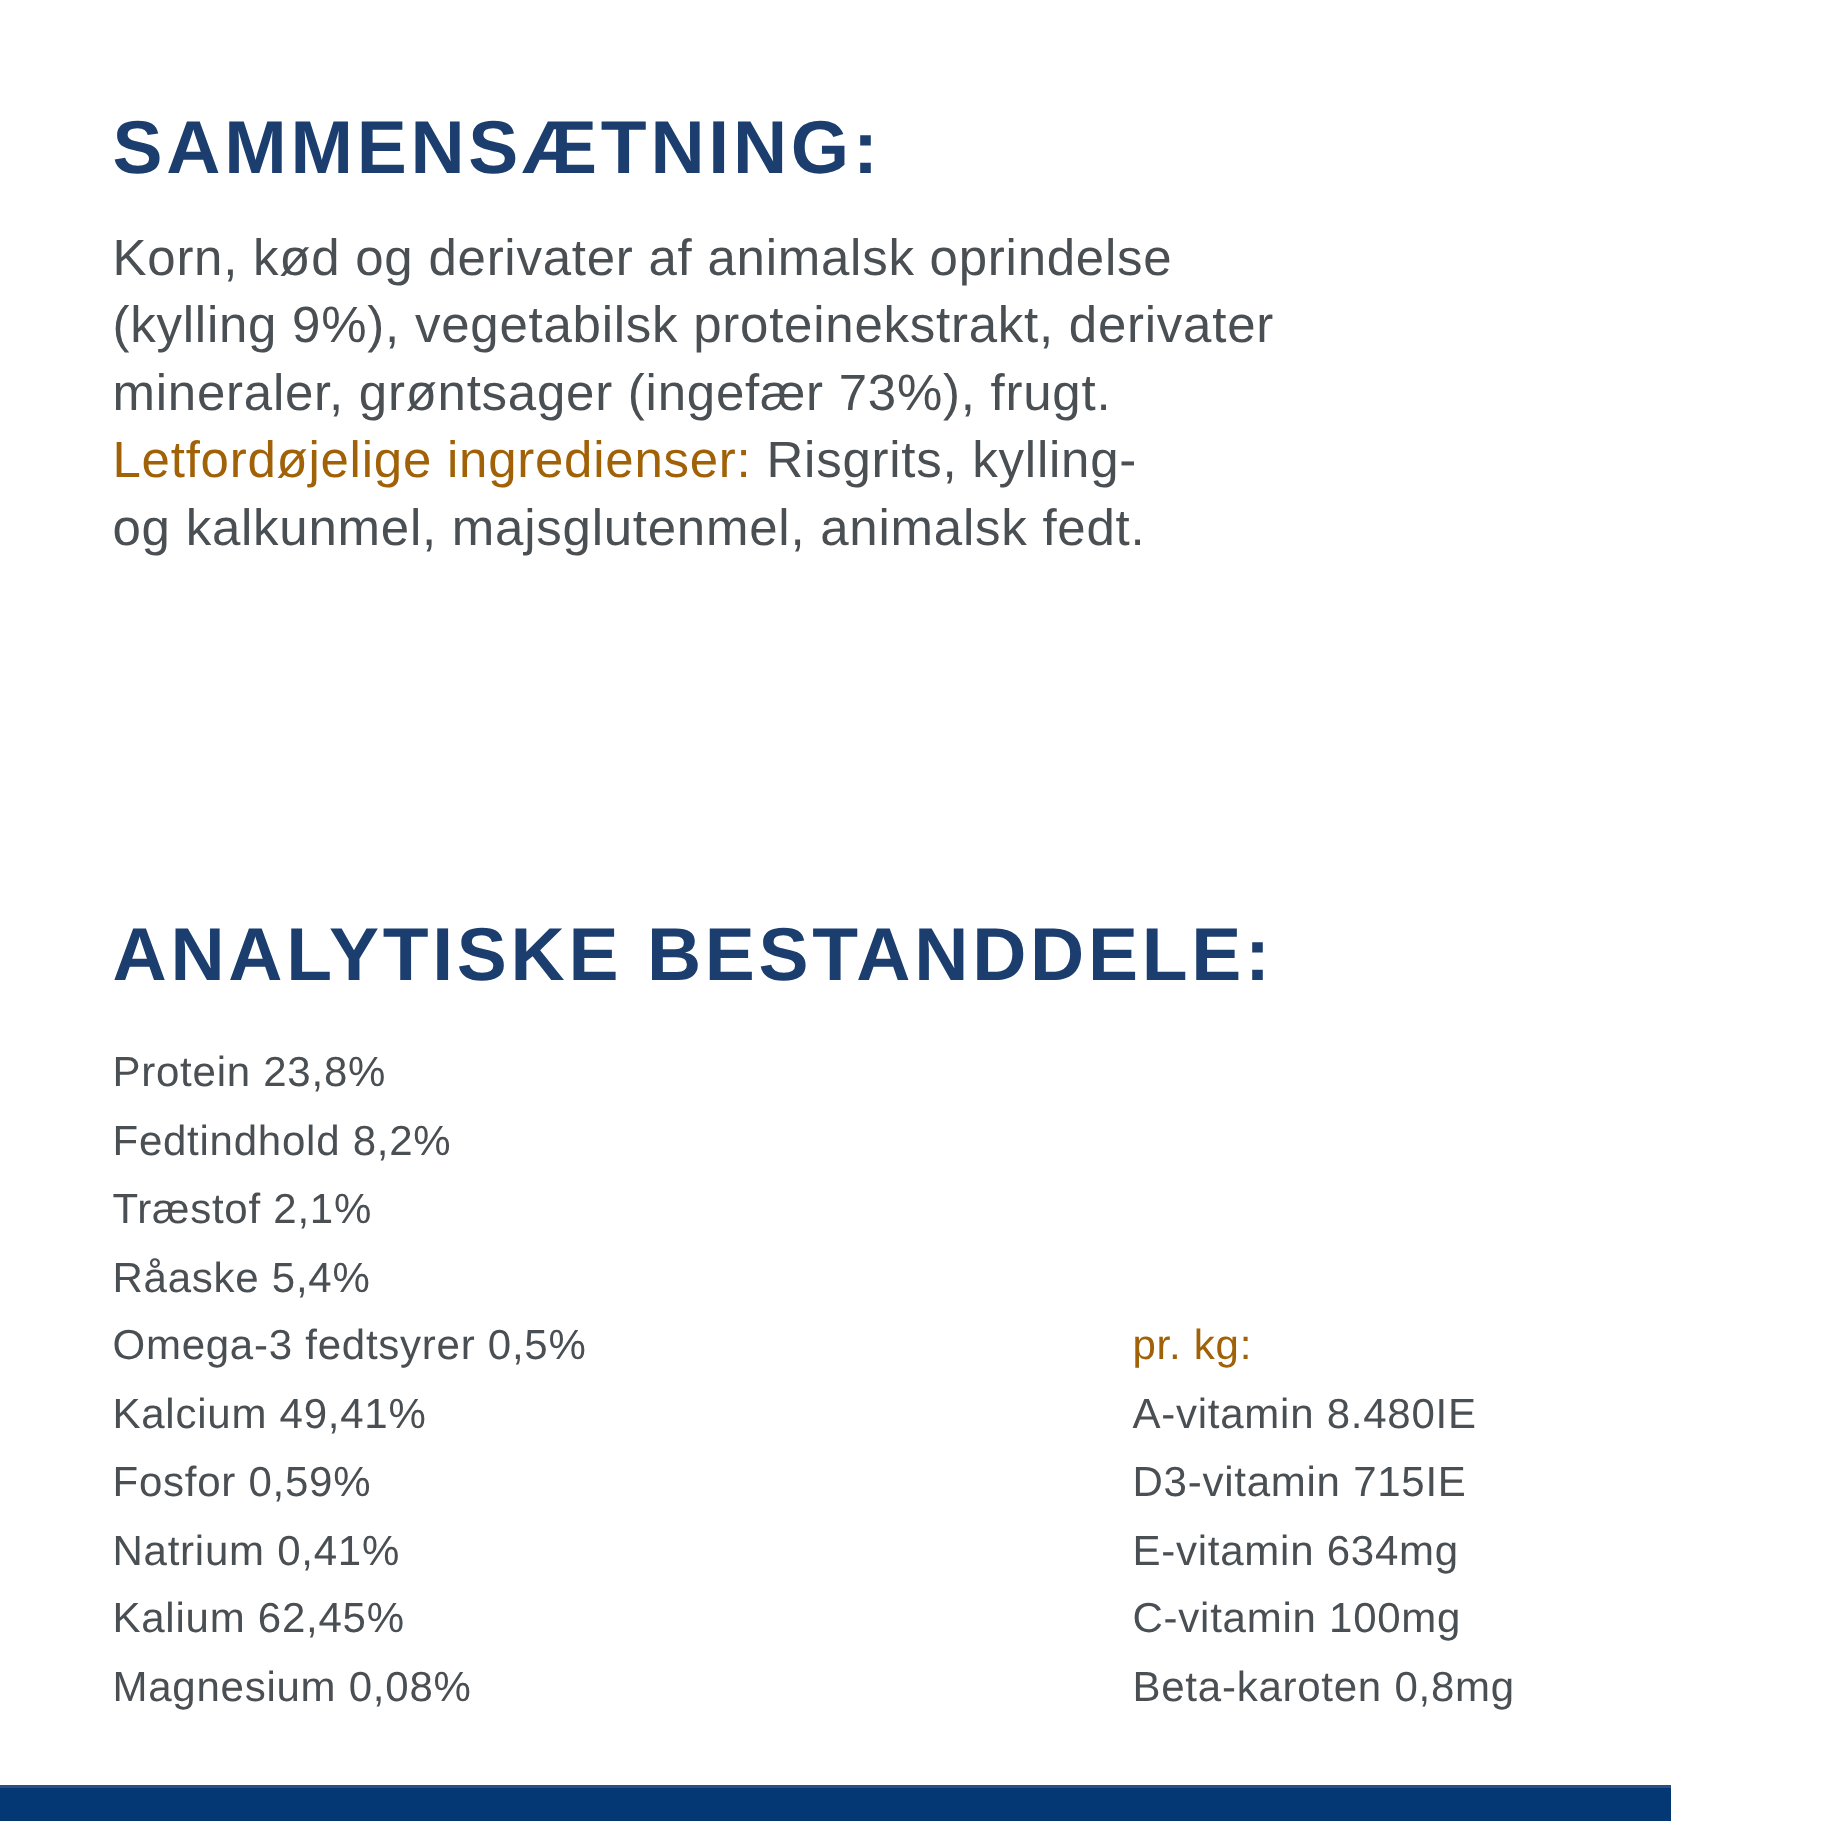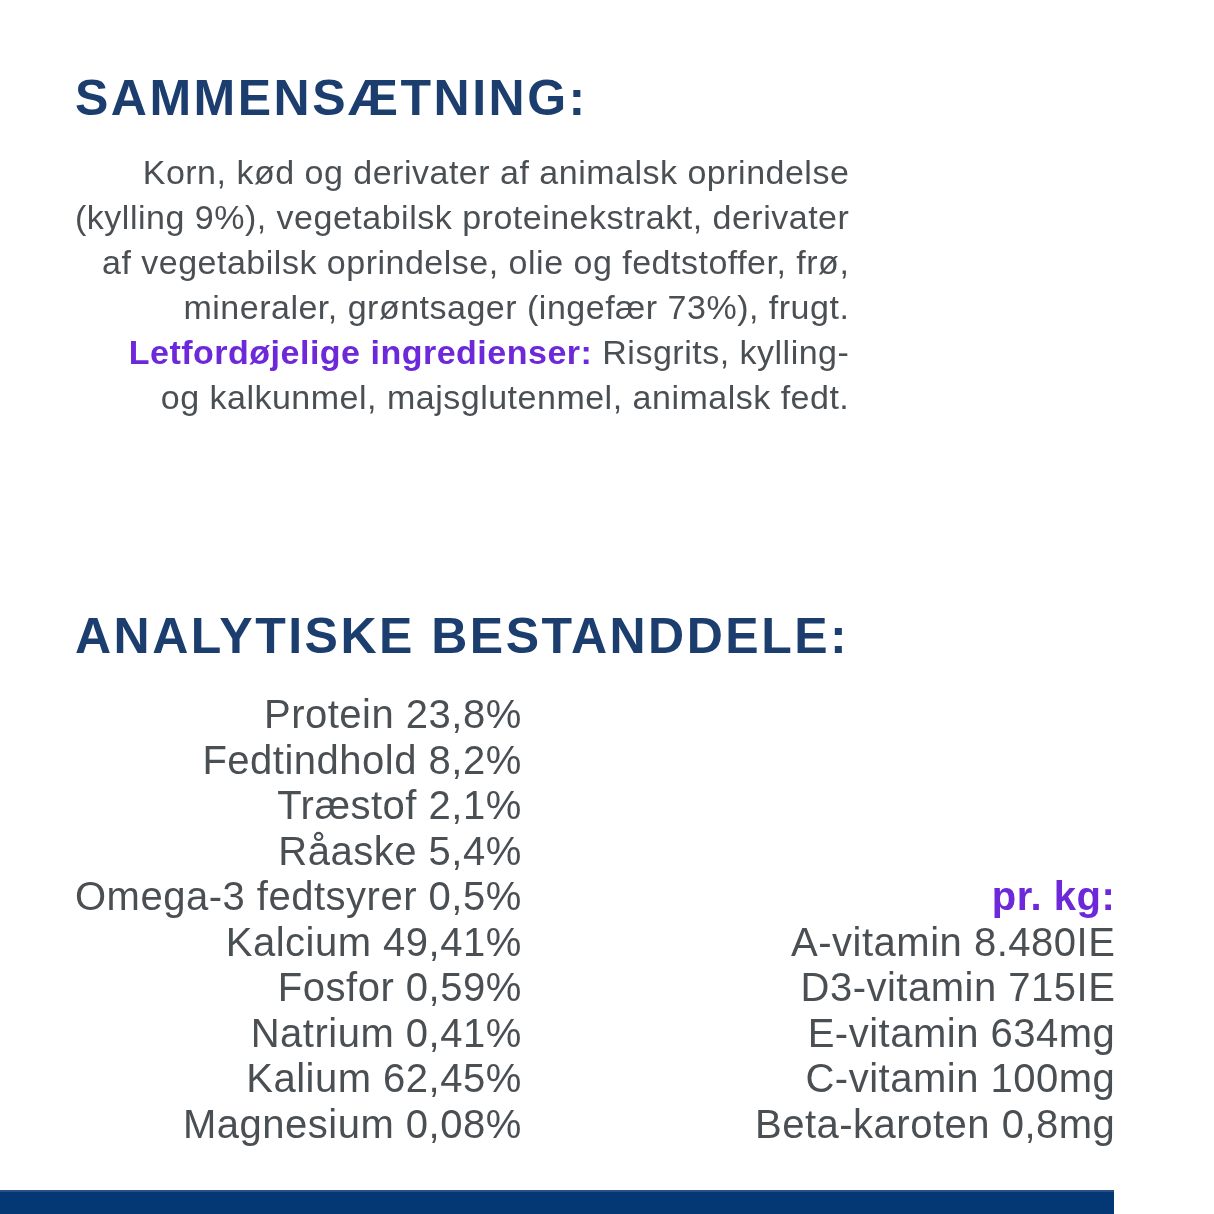--- a/index.html
+++ b/index.html
@@ -7,21 +7,20 @@
     padding: 0;
     background: #ffffff;
   }
   .page {
     position: relative;
     width: 1114px;
     height: 1214px;
     background: #ffffff;
     overflow: hidden;
     font-family: "Liberation Sans", sans-serif;
-    text-align: right;
   }
   .heading {
     position: absolute;
     left: 75px;
     margin: 0;
     font-size: 50px;
     line-height: 56px;
     font-weight: 800;
     letter-spacing: 2.5px;
     color: #1B3E6F;
@@ -33,26 +32,26 @@
     position: absolute;
     left: 75px;
     top: 150px;
     font-size: 34px;
     line-height: 45px;
     letter-spacing: 0.5px;
     color: #4A4F54;
   }
   .line { white-space: nowrap; }
   .bold-gray {
-    font-weight: 700;
-    color: #6d28d9;
+    font-weight: 400;
+    color: #a16207;
   }
   .anal-col {
     position: absolute;
-    font-size: 40px;
+    font-size: 28px;
     line-height: 45.5px;
     letter-spacing: 0.5px;
     color: #4A4F54;
   }
   #anal-left { left: 75px; top: 692px; }
   #anal-right { left: 712px; top: 874px; margin-left: 43px; }
   .footer-bar {
     position: absolute;
     left: 0;
     bottom: 0;
@@ -66,21 +65,20 @@
 </head>
 <body>
 
 <div class="page">
 
   <h1 class="heading" id="comp-heading">SAMMENSÆTNING:</h1>
 
   <div class="body-text">
     <div class="line">Korn, kød og derivater af animalsk oprindelse</div>
     <div class="line">(kylling 9%), vegetabilsk proteinekstrakt, derivater</div>
-    <div class="line">af vegetabilsk oprindelse, olie og fedtstoffer, frø,</div>
     <div class="line">mineraler, grøntsager (ingefær 73%), frugt.</div>
     <div class="line"><span class="bold-gray">Letfordøjelige ingredienser:</span><span> Risgrits, kylling-</span></div>
     <div class="line">og kalkunmel, majsglutenmel, animalsk fedt.</div>
   </div>
 
   <h1 class="heading" id="anal-heading">ANALYTISKE BESTANDDELE:</h1>
 
   <div class="anal-col" id="anal-left">
     <div class="line">Protein 23,8%</div>
     <div class="line">Fedtindhold 8,2%</div>

